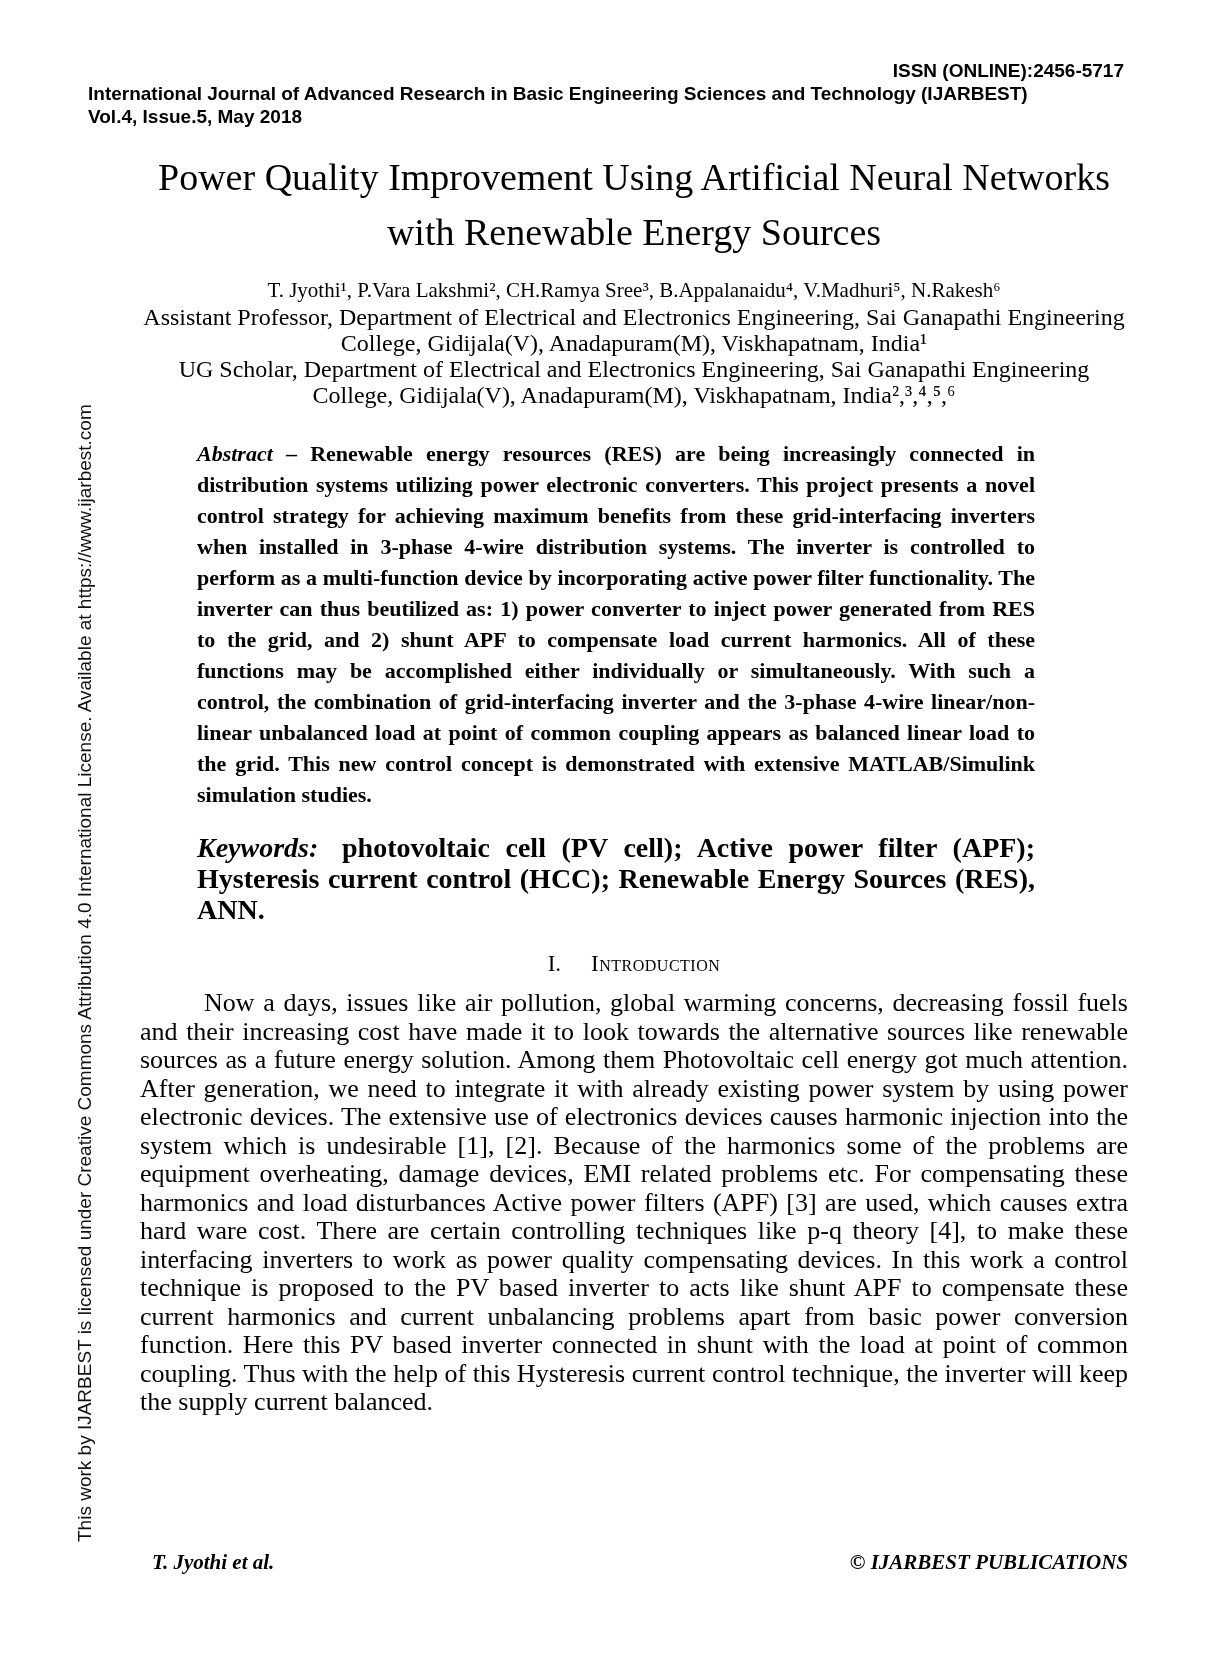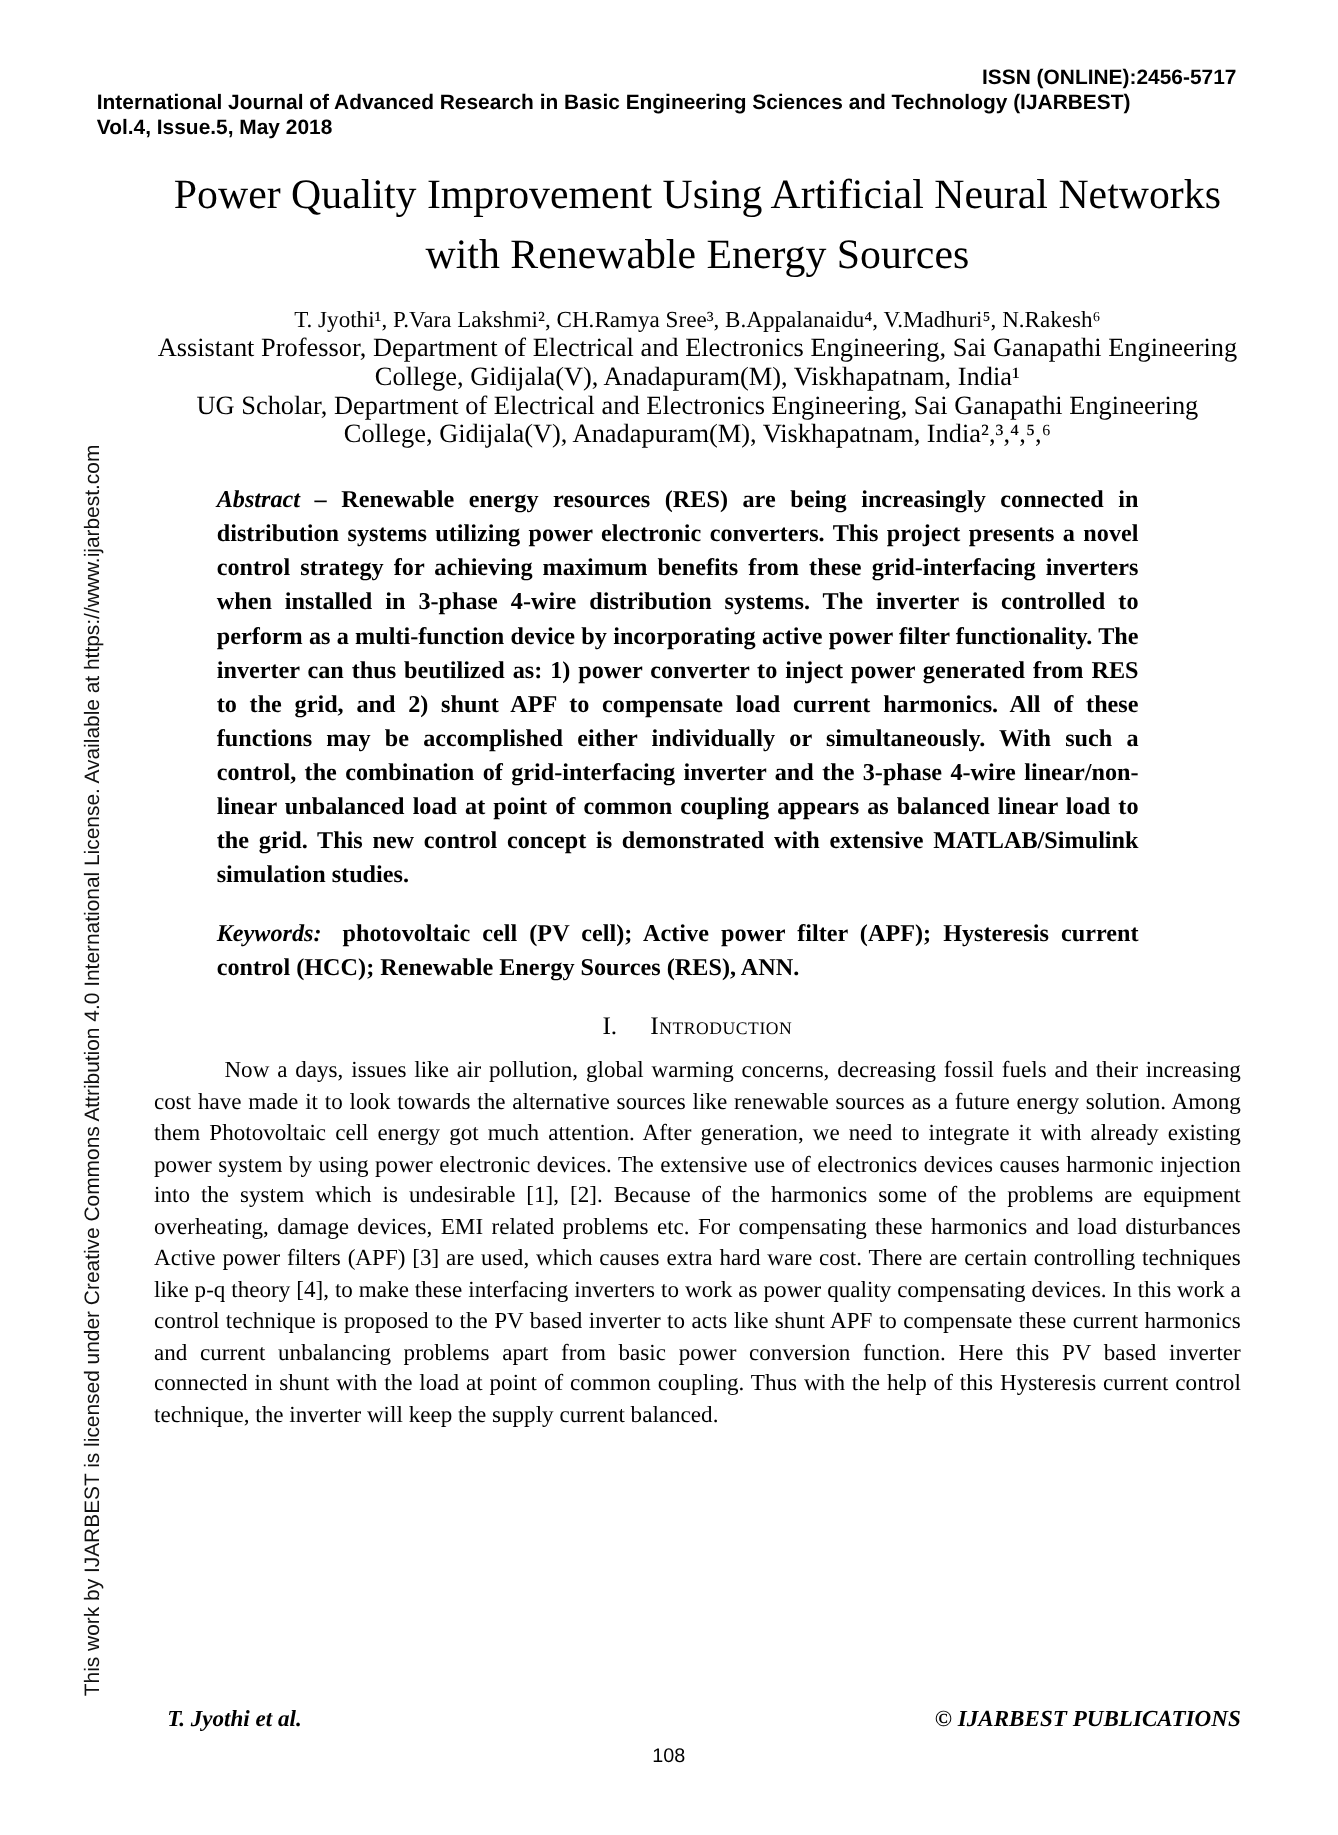--- a/index.html
+++ b/index.html
@@ -45,34 +45,34 @@
   }
   .abstract{
     margin:30px 93px 0 57px;
     text-align:justify;
     font-size:22px;line-height:31px;font-weight:700;
   }
   .abs-label{font-style:italic;margin-top:23px;}
   .keywords{
     margin:22px 93px 0 57px;
     text-align:justify;
-    font-size:22px;line-height:31px;font-weight:700;
+    font-size:28px;line-height:31px;font-weight:700;
   }
   .kw-label{font-style:italic;margin-right:8px;}
   .section-heading{
     margin:26px 0 12px 0;
     text-align:center;
     font-size:23px;font-weight:400;
   }
   .section-num{margin-right:30px;}
   .sc{font-variant:small-caps;letter-spacing:0.5px;}
   .body-text{
     margin:0;
     text-align:justify;
-    font-size:21px;line-height:28.5px;
+    font-size:26px;line-height:28.5px;
     text-indent:64px;
   }
   
   .footer{
     position:absolute;left:140px;top:1550px;width:988px;
     font-size:21px;font-style:italic;font-weight:700;
   }
   .f-left{float:left;margin-left:12px;}
   .f-right{float:right;margin-left:40px;}
   .page-num{
@@ -121,15 +121,14 @@
     </h2>
 
     <p class="body-text">Now a days, issues like air pollution, global warming concerns, decreasing fossil fuels and their increasing cost have made it to look towards the alternative sources like renewable sources as a future energy solution. Among them Photovoltaic cell energy got much attention. After generation, we need to integrate it with already existing power system by using power electronic devices. The extensive use of electronics devices causes harmonic injection into the system which is undesirable [1], [2]. Because of the harmonics some of the problems are equipment overheating, damage devices, EMI related problems etc. For compensating these harmonics and load disturbances Active power filters (APF) [3] are used, which causes extra hard ware cost. There are certain controlling techniques like p-q theory [4], to make these interfacing inverters to work as power quality compensating devices. In this work a control technique is proposed to the PV based inverter to acts like shunt APF to compensate these current harmonics and current unbalancing problems apart from basic power conversion function. Here this PV based inverter connected in shunt with the load at point of common coupling. Thus with the help of this Hysteresis current control technique, the inverter will keep the supply current balanced.</p>
   </div>
 
   <div class="footer">
     <span class="f-left">T. Jyothi et al.</span>
     <span class="f-right">© IJARBEST PUBLICATIONS</span>
   </div>
 
-  <div class="page-num">108</div>
 
 </div>
 
 </body></html>

